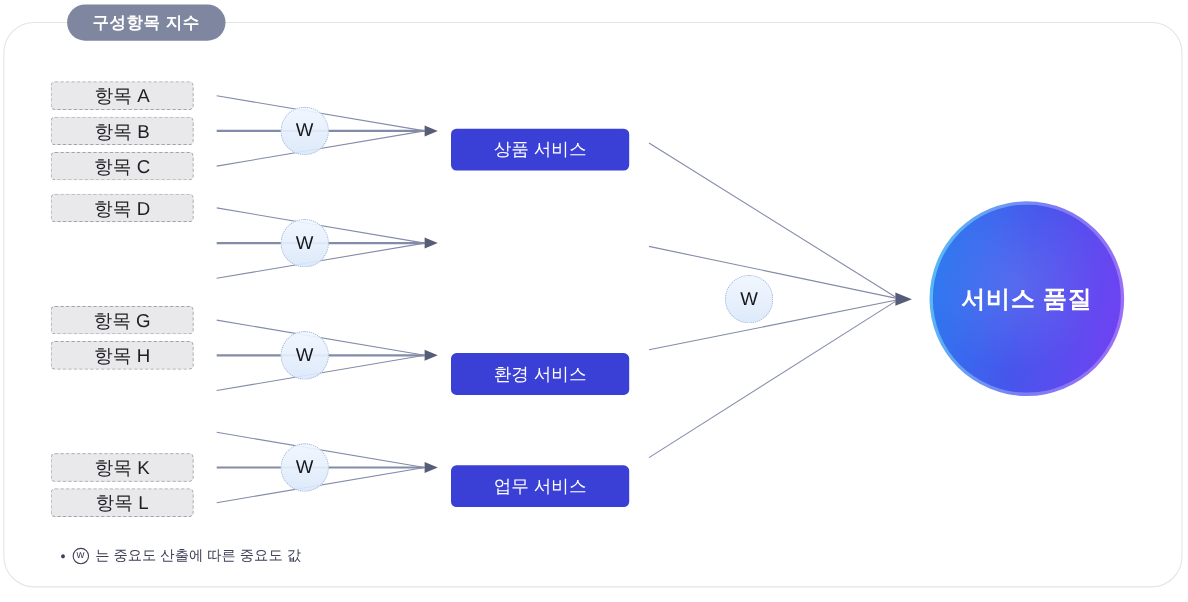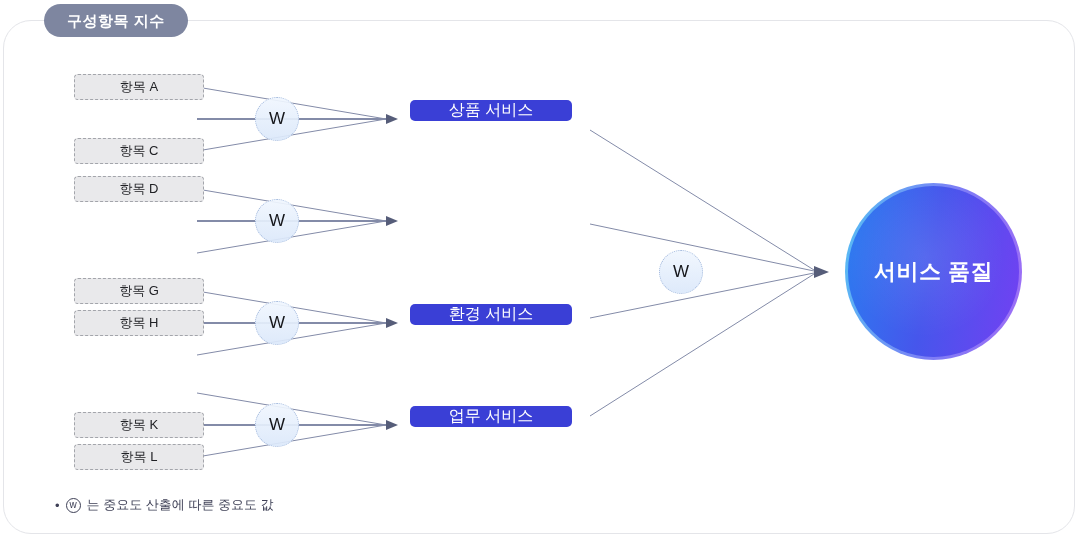--- a/index.html
+++ b/index.html
@@ -9,40 +9,40 @@
     width:1080px; height:547px; position:relative; overflow:hidden;
   }
   .stage { position:absolute; inset:0; width:1080px; height:547px; }
 
   .card {
     position:absolute; left:3px; top:20px; width:1072px; height:514px;
     border:1px solid #e4e5e9; border-radius:28px; background:#ffffff;
   }
 
   .badge {
-    position:absolute; left:44px; top:4px; height:33px; padding:0 23px;
+    position:absolute; left:61px; top:4px; height:33px; padding:0 23px;
     background:#7e86a0; border-radius:17px; color:#ffffff;
     font-size:15px; font-weight:bold; line-height:33px; text-align:center;
     z-index:5; letter-spacing:0.5px;
   }
 
   svg.connectors { position:absolute; inset:0; z-index:1; pointer-events:none; }
 
   .item-box {
     position:absolute; left:46px; width:130px; height:26px;
     background:#e9e9eb; border:1px dashed #a3a5ab; border-radius:4px;
     display:flex; align-items:center; justify-content:center;
-    font-size:13px; color:#202125; z-index:2;margin-left:28px;
+    font-size:17px; color:#202125; z-index:2;
   }
 
   .service-box {
-    position:absolute; left:410px; width:162px; height:21px;
+    position:absolute; left:410px; width:162px; height:38px;
     background:#3a3fd6; border-radius:5px;
     display:flex; align-items:center; justify-content:center;
-    color:#ffffff; font-size:16px; z-index:2;
+    color:#ffffff; font-size:16px; z-index:2;margin-top:17px;
   }
 
   .w-circle {
     position:absolute; width:44px; height:44px; border-radius:50%;
     background:linear-gradient(180deg, rgba(240,246,254,0.92) 0%, rgba(219,232,250,0.92) 100%);
     border:1px dotted #a2b8dc;
     display:flex; align-items:center; justify-content:center;
     font-size:17px; color:#15161a; z-index:3;
   }
 
@@ -110,20 +110,21 @@
     <g fill="#565d79" stroke="none">
       <polygon points="386,114 398,119 386,124"></polygon>
       <polygon points="386,216 398,221 386,226"></polygon>
       <polygon points="386,318 398,323 386,328"></polygon>
       <polygon points="386,420 398,425 386,430"></polygon>
       <polygon points="814,266 829,272 814,278"></polygon>
     </g>
   </svg>
 
   <div class="item-box" style="top:74px">항목 A</div>
+  <div class="item-box" style="top:106px">항목 B</div>
   <div class="item-box" style="top:138px">항목 C</div>
   <div class="item-box" style="top:176px">항목 D</div>
   <div class="item-box" style="top:278px">항목 G</div>
   <div class="item-box" style="top:310px">항목 H</div>
   <div class="item-box" style="top:412px">항목 K</div>
   <div class="item-box" style="top:444px">항목 L</div>
 
   <div class="w-circle" style="left:255px; top:97px">W</div>
   <div class="w-circle" style="left:255px; top:199px">W</div>
   <div class="w-circle" style="left:255px; top:301px">W</div>

